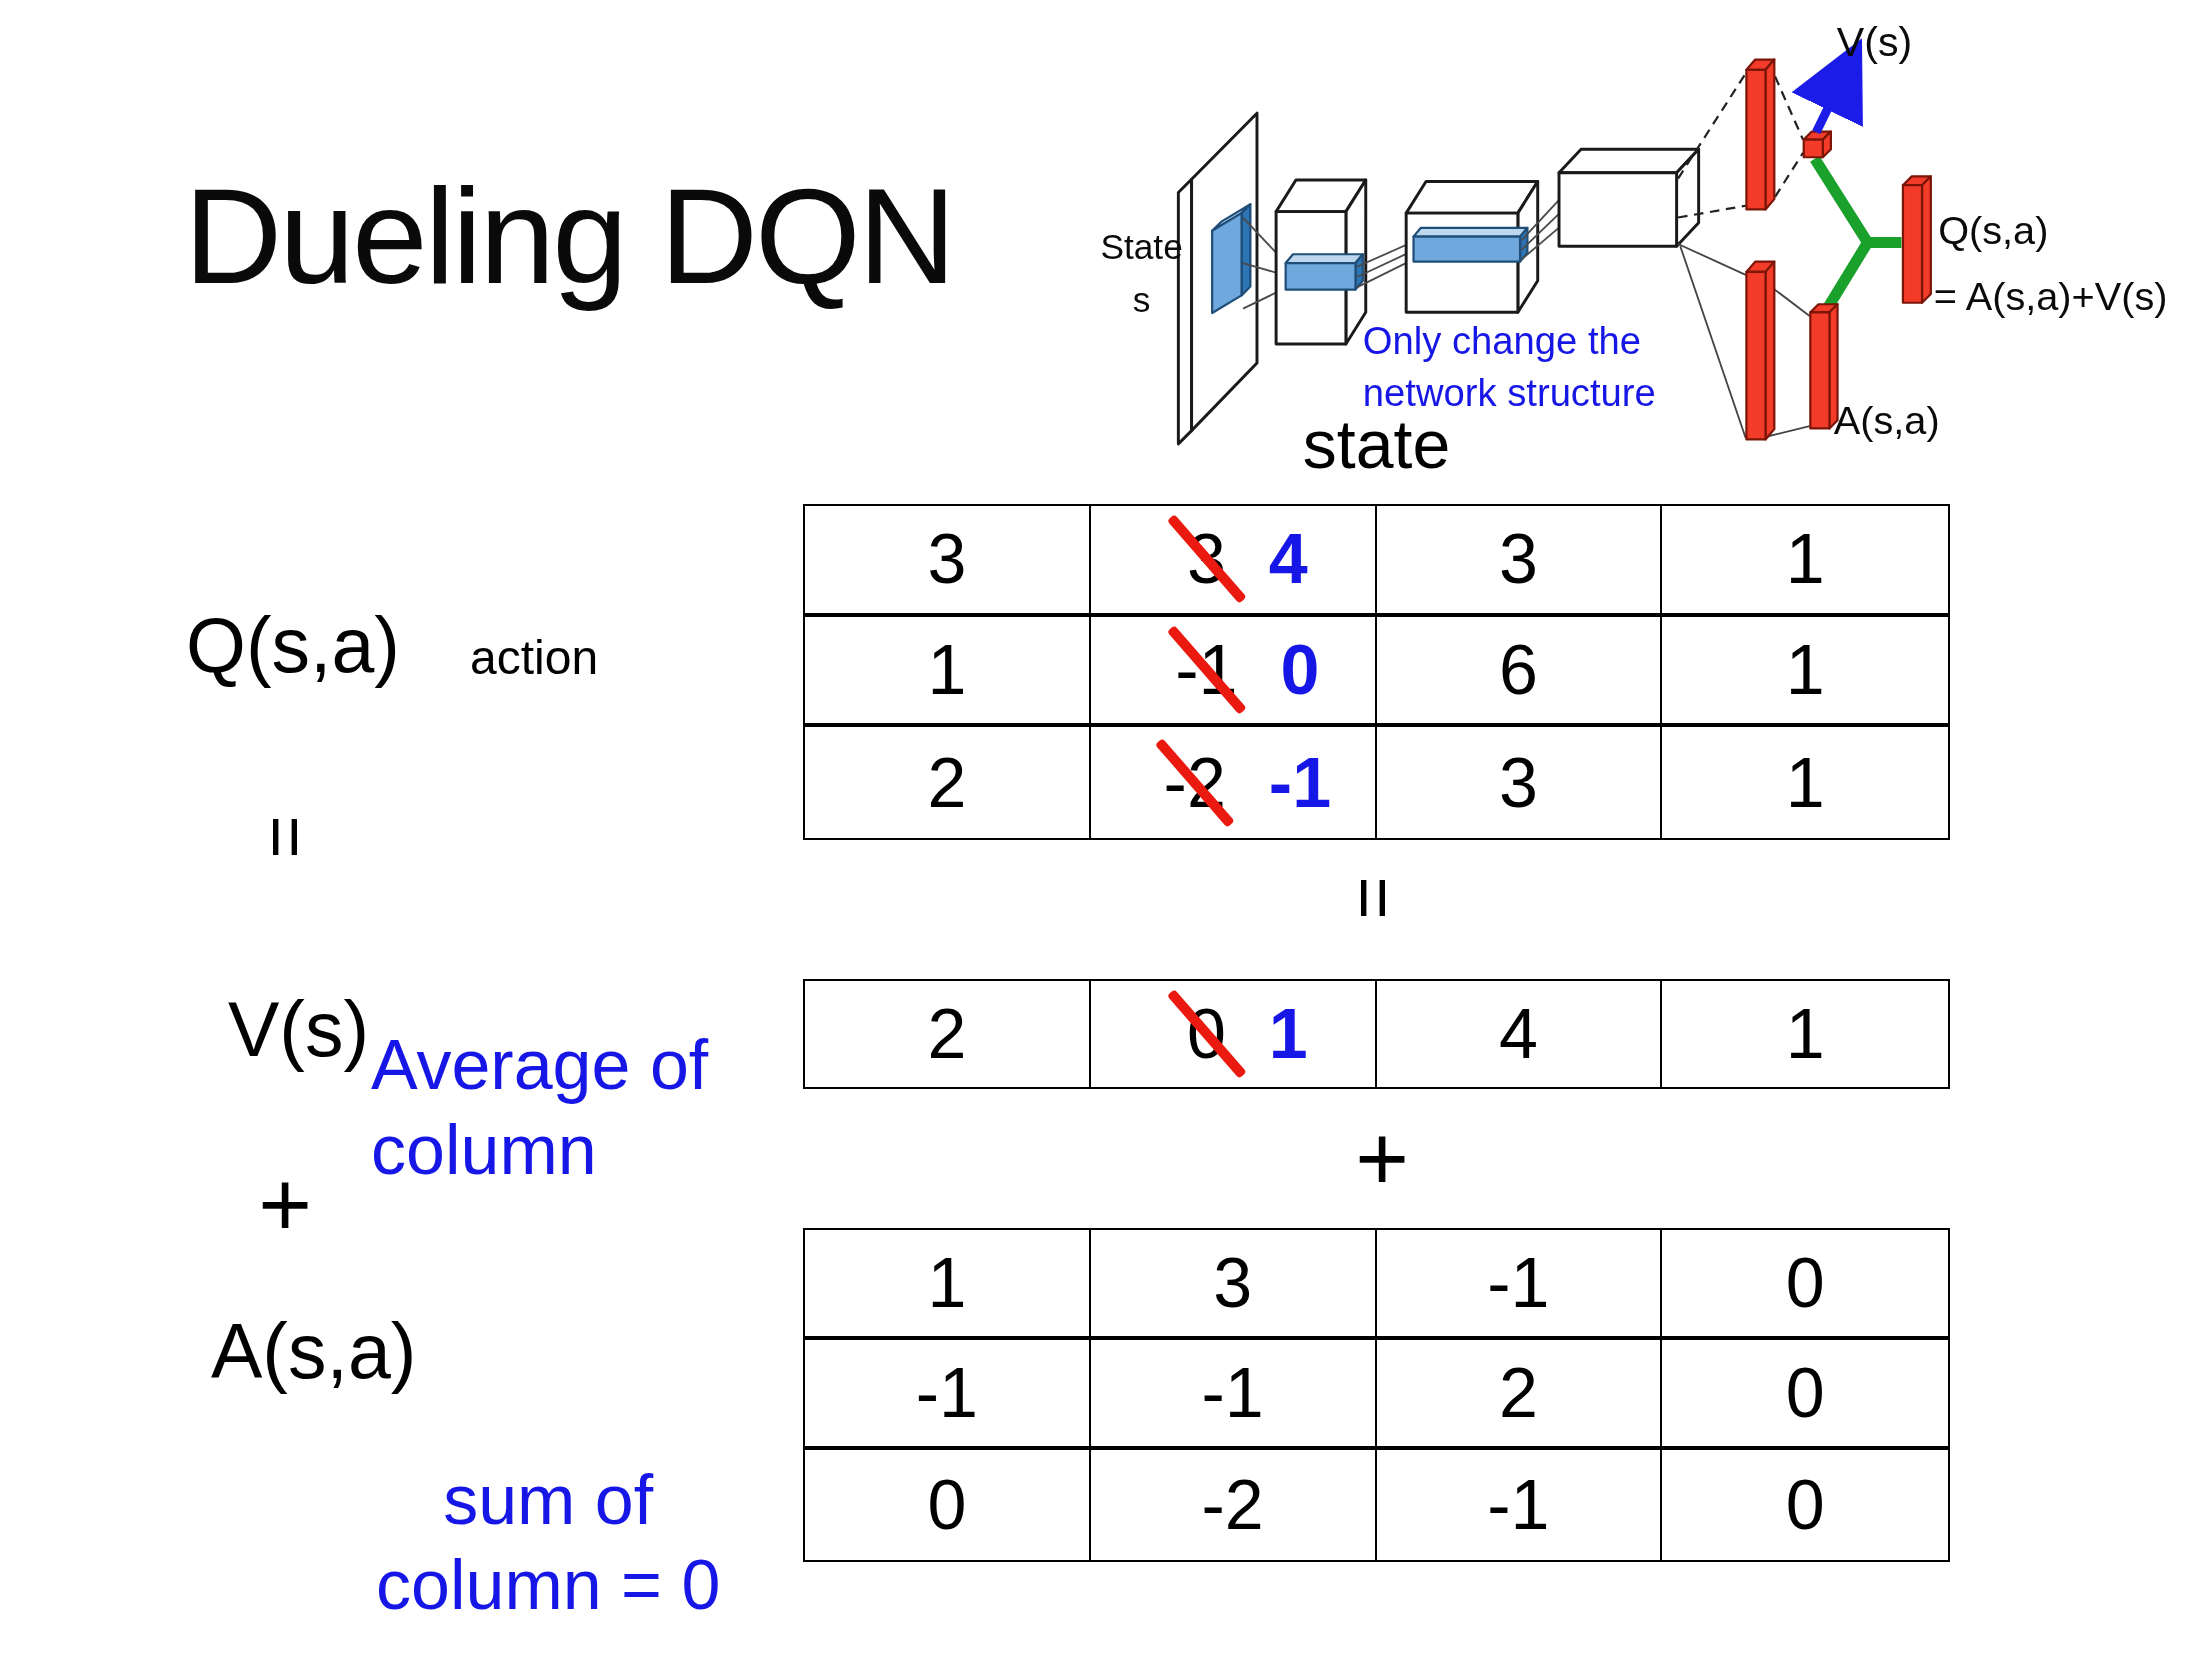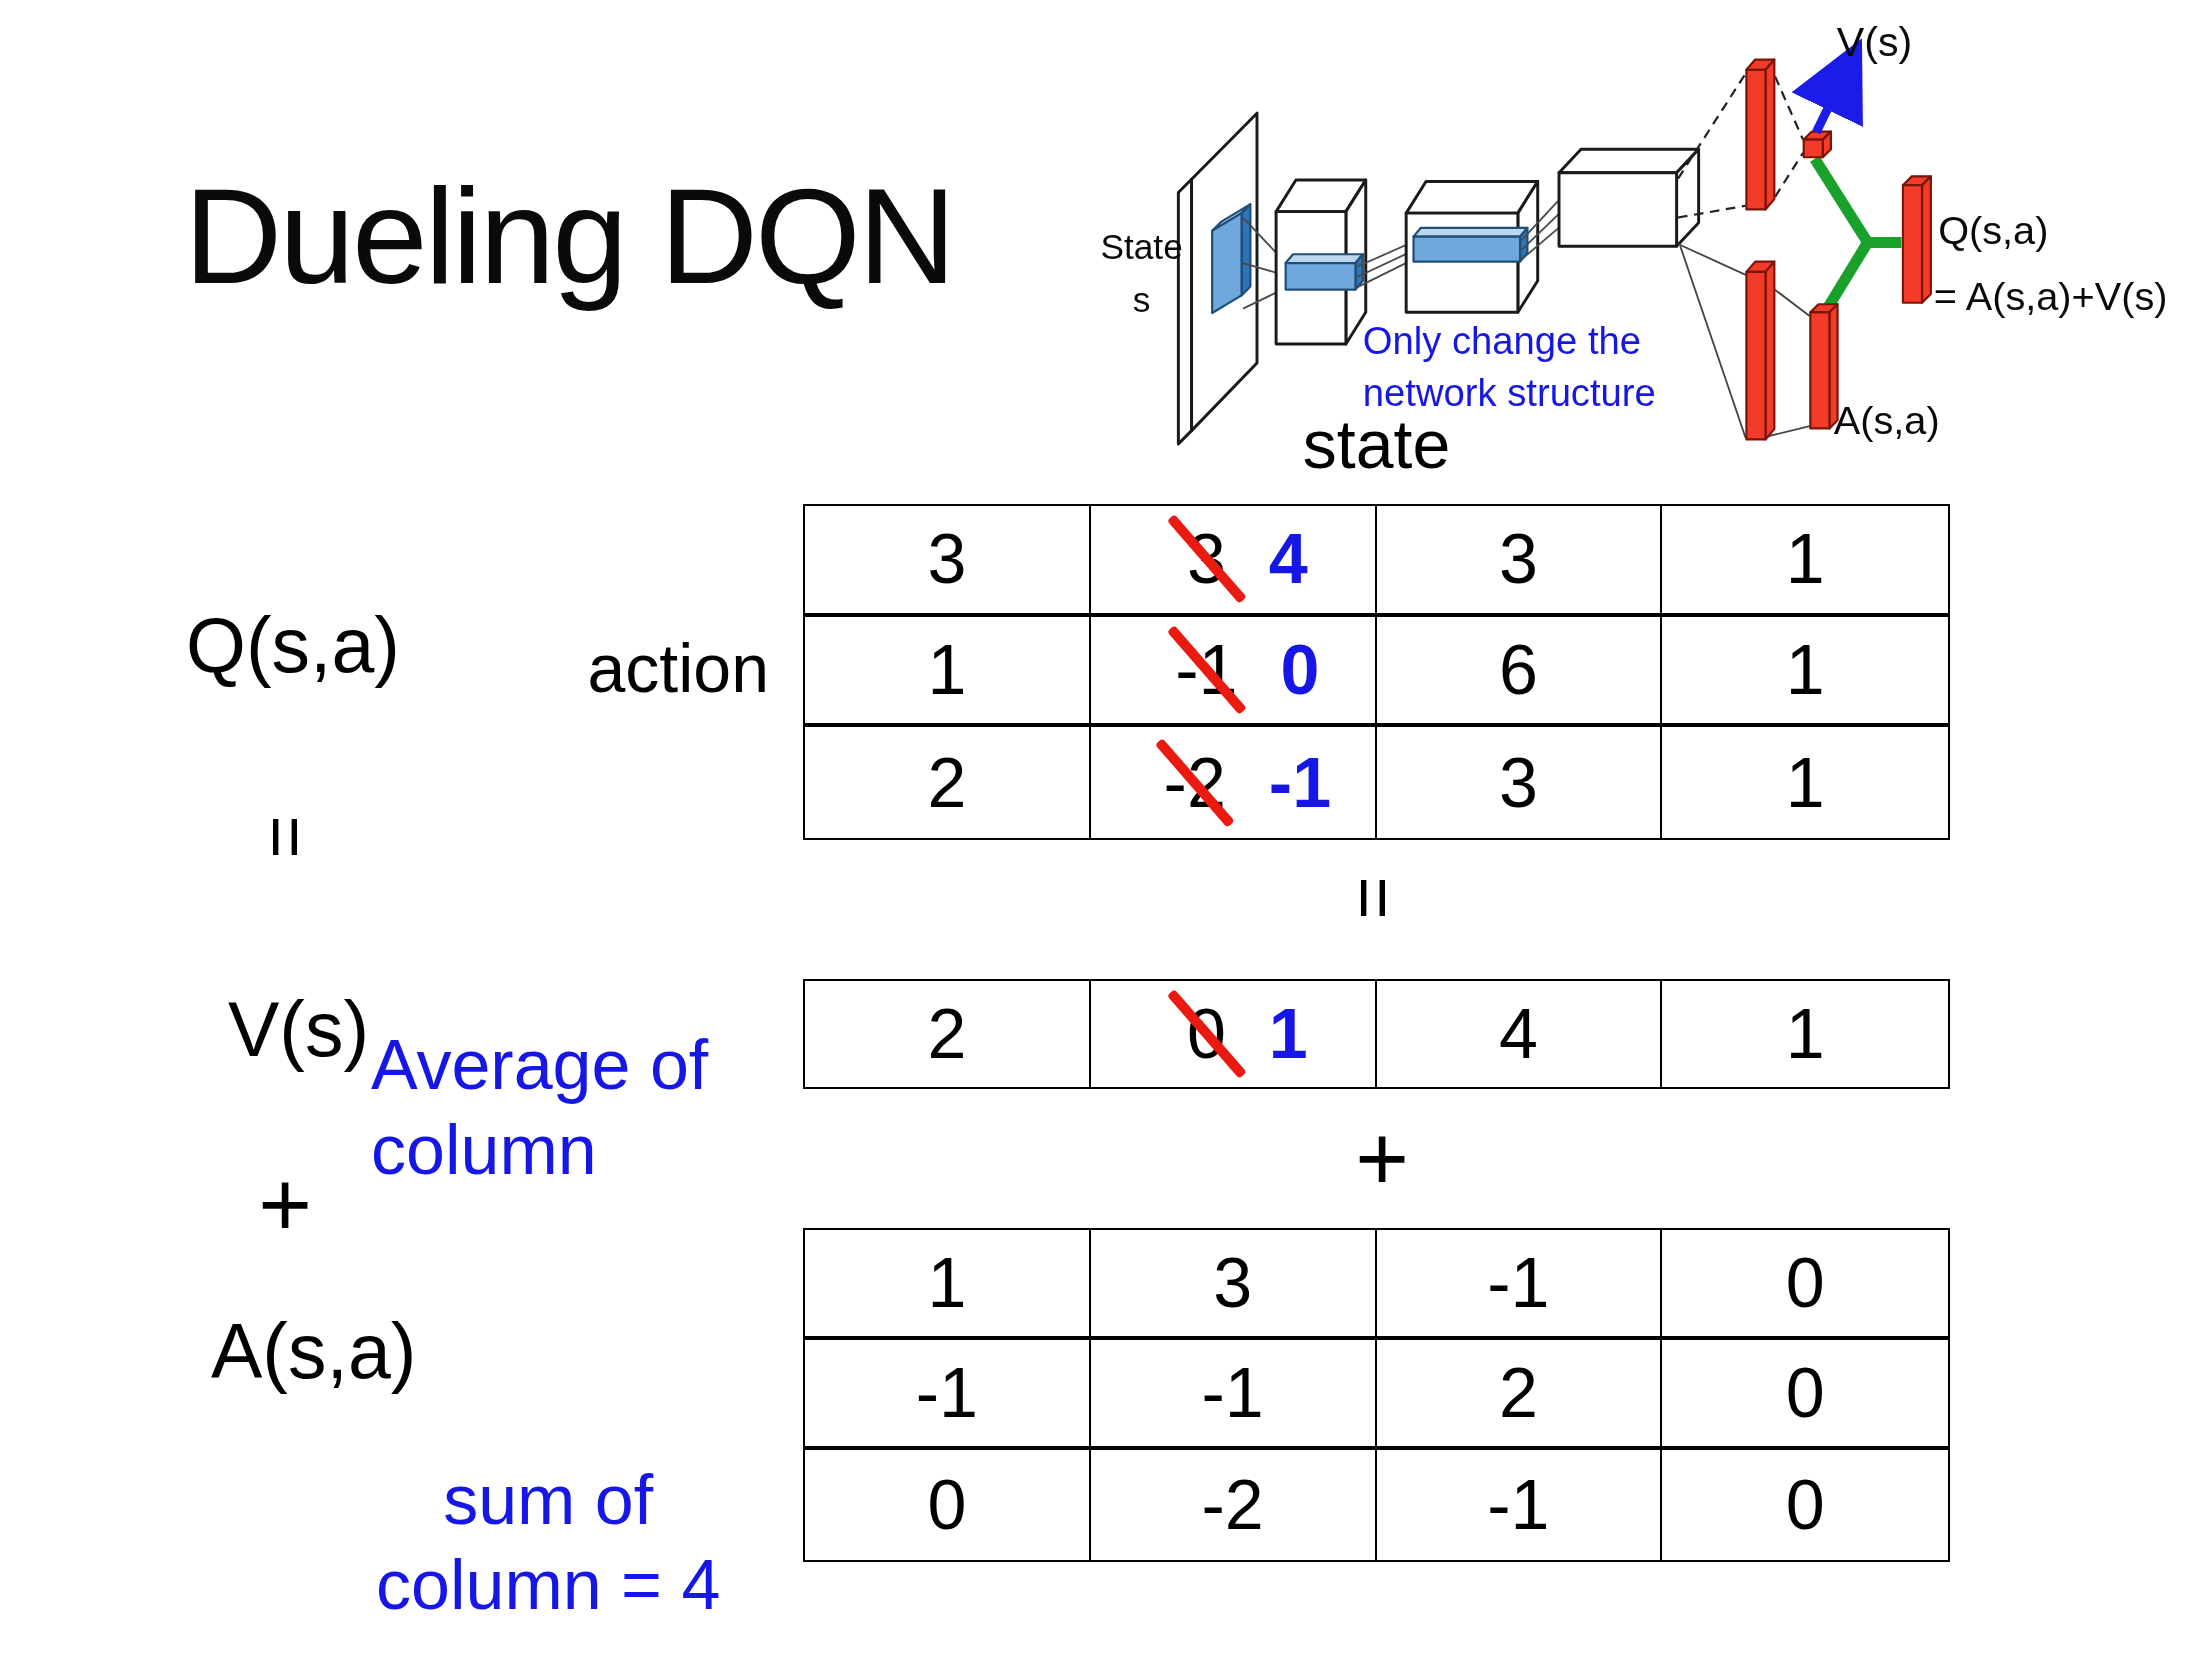--- a/index.html
+++ b/index.html
@@ -17,21 +17,21 @@
     font-size:136px;line-height:1;
     letter-spacing:-2.9px;
     color:#0a0a0a;
   }
   .state-label{
     left:803px;top:410px;width:1147px;
     text-align:center;font-size:68px;line-height:1;
   }
   .action-label{
     left:470px;top:634px;width:299px;
-    text-align:right;font-size:68px;line-height:1;
+    font-size:48px;line-height:1;
   }
   .side-label{font-size:77px;line-height:1;}
   .q-label{left:186px;top:607px;}
   .v-label{left:228px;top:991px;}
   .a-label{left:211px;top:1313px;}
   .blue-note{
     font-size:70px;line-height:1.22;
     color:var(--blue);
   }
   .avg-note{left:371px;top:1023px;}
@@ -222,21 +222,21 @@
     </div>
   <div class="abs side-label v-label">V(s)</div>
   <div class="abs blue-note avg-note">
     <div>Average of</div>
     <div>column</div>
   </div>
   <div class="abs op-box plus plus-left">+</div>
   <div class="abs side-label a-label">A(s,a)</div>
   <div class="abs blue-note sum-note">
     <div>sum of</div>
-    <div>column = 4</div>
+    <div>column = 0</div>
   </div>
 
   <div class="abs op-box eq-mid">
       <span class="rot">=</span>
     </div>
   <div class="abs op-box plus plus-mid">+</div>
 
   <div class="abs mtable q-table" style="grid-template-rows: repeat(3, 1fr);">
       <div class="cell">
         <span>3</span>

